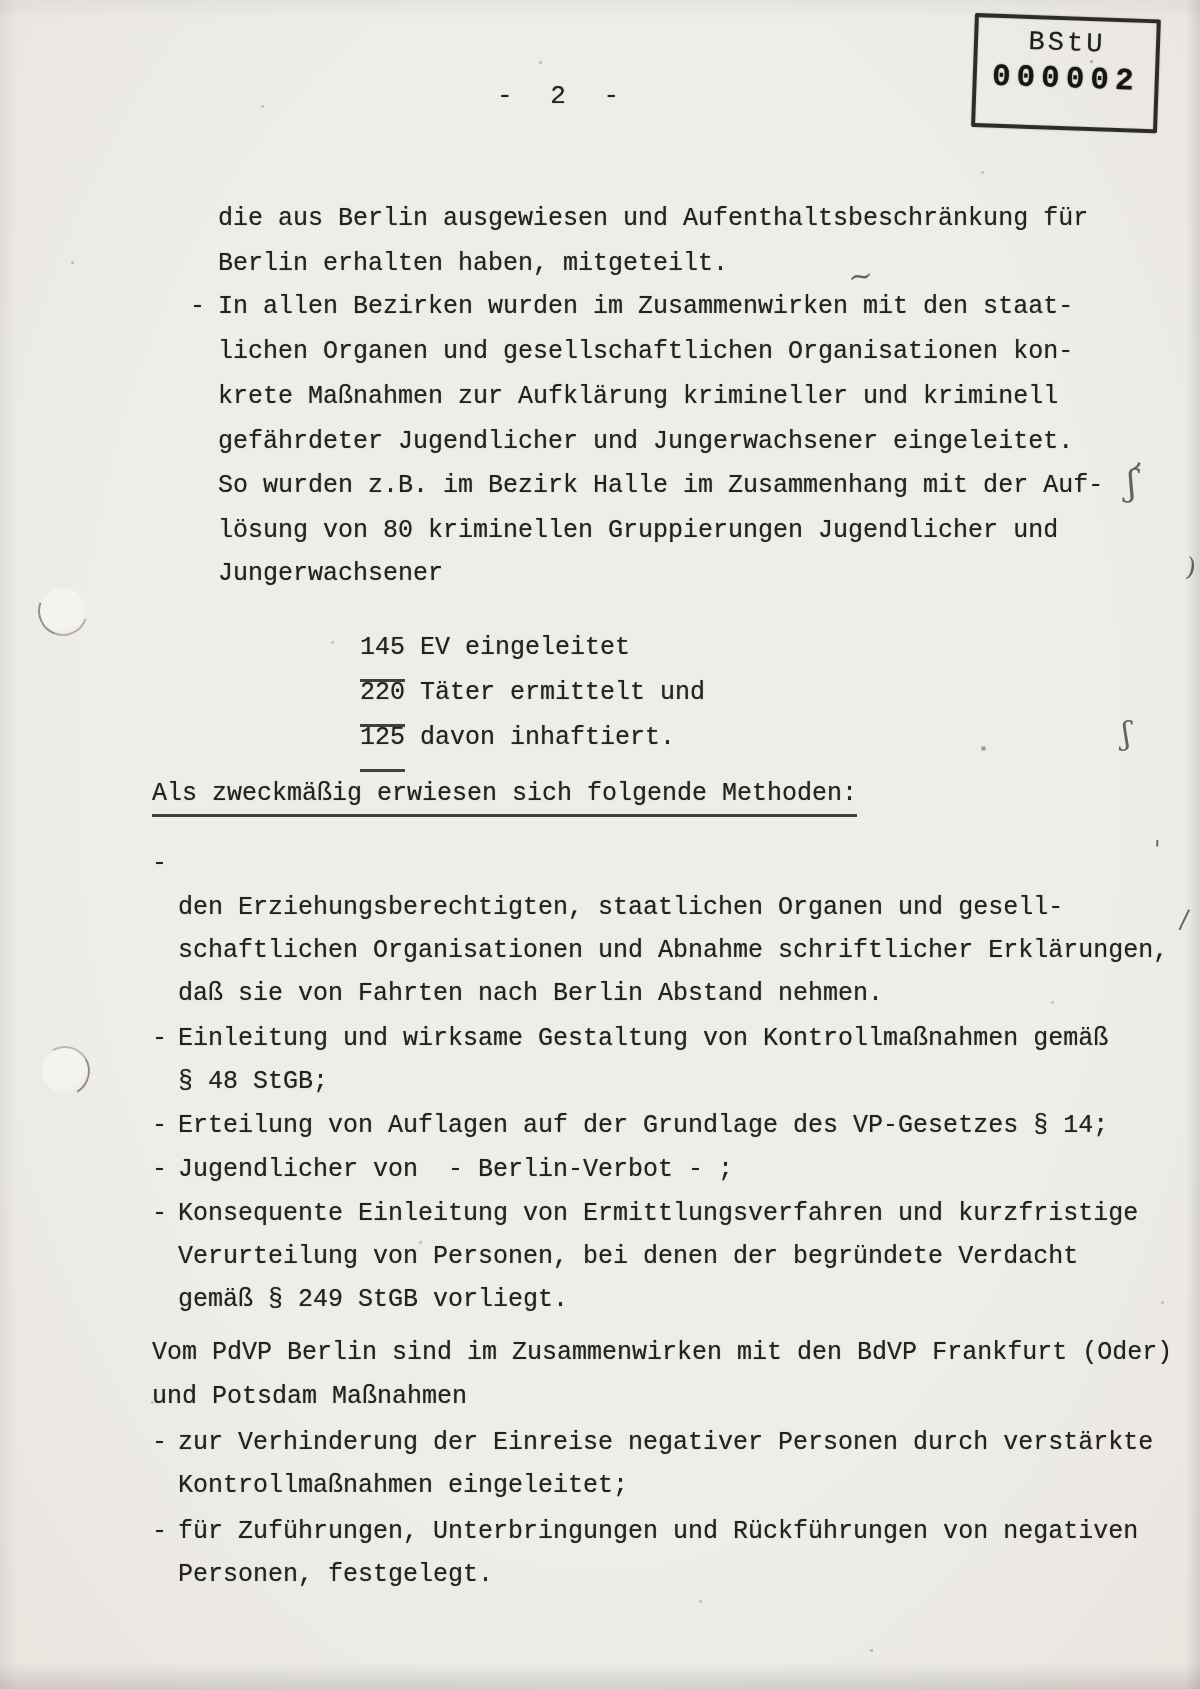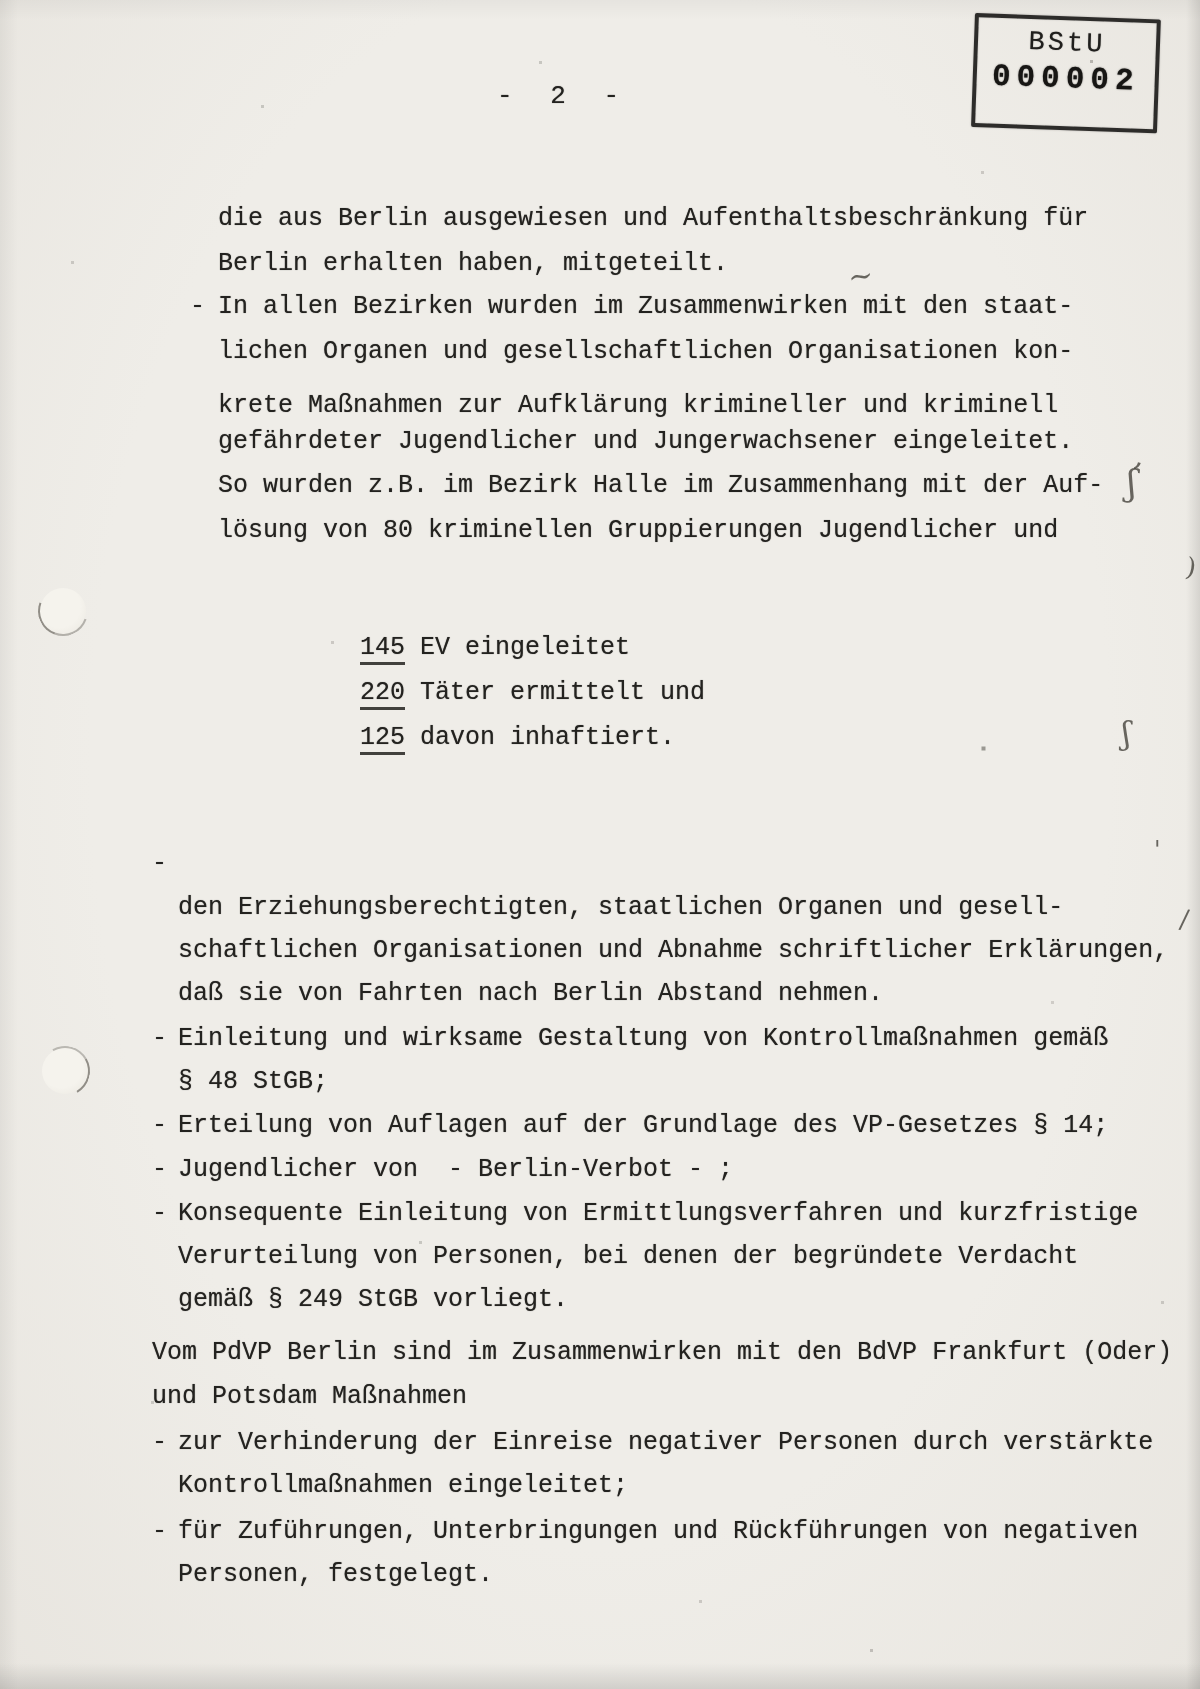--- a/index.html
+++ b/index.html
@@ -19,21 +19,21 @@
   .ln{
     position:absolute;
     white-space:pre;
     font-size:25px;
     line-height:45px;
     color:#23221f;
     text-shadow:0 0 1px rgba(35,34,31,0.55);
   }
   .u{
     border-bottom:3px solid rgba(35,34,31,0.85);
-    padding-bottom:0;
+    padding-bottom:17px;
   }
   .heading .u-h{
     border-bottom:3px solid rgba(35,34,31,0.85);
     padding-bottom:6px;
   }
   .pageno{
     letter-spacing:11px;
     font-size:26px;
   }
   
@@ -126,29 +126,31 @@
 
   <div class="hole h1" style="left:40px;top:588px"></div>
   <div class="hole h2" style="left:42px;top:1048px"></div>
 
   <div class="ln" style="left:218px;top:196px">die aus Berlin ausgewiesen und Aufenthaltsbeschränkung für</div>
   <div class="ln" style="left:218px;top:241px">Berlin erhalten haben, mitgeteilt.</div>
 
   <div class="ln" style="left:190px;top:284px">-</div>
   <div class="ln" style="left:218px;top:284px">In allen Bezirken wurden im Zusammenwirken mit den staat-</div>
   <div class="ln" style="left:218px;top:329px">lichen Organen und gesellschaftlichen Organisationen kon-</div>
-  <div class="ln" style="left:218px;top:383px">krete Maßnahmen zur Aufklärung krimineller und kriminell</div>
+  <div class="ln" style="left:218px;top:374px">krete Maßnahmen zur Aufklärung krimineller und kriminell</div>
   <div class="ln" style="left:218px;top:419px">gefährdeter Jugendlicher und Jungerwachsener eingeleitet.</div>
   <div class="ln" style="left:218px;top:463px">So wurden z.B. im Bezirk Halle im Zusammenhang mit der Auf-</div>
   <div class="ln" style="left:218px;top:508px">lösung von 80 kriminellen Gruppierungen Jugendlicher und</div>
+  <div class="ln" style="left:218px;top:551px">Jungerwachsener</div>
 
   <div class="ln" style="left:360px;top:625px"><span class="u">145</span><span> EV eingeleitet</span></div>
   <div class="ln" style="left:360px;top:670px"><span class="u">220</span><span> Täter ermittelt und</span></div>
   <div class="ln" style="left:360px;top:715px"><span class="u">125</span><span> davon inhaftiert.</span></div>
 
+  <div class="ln heading" style="left:152px;top:771px"><span class="u-h">Als zweckmäßig erwiesen sich folgende Methoden:</span></div>
 
   <div class="ln" style="left:152px;top:841px">-</div>
   <div class="ln" style="left:178px;top:885px">den Erziehungsberechtigten, staatlichen Organen und gesell-</div>
   <div class="ln" style="left:178px;top:928px">schaftlichen Organisationen und Abnahme schriftlicher Erklärungen,</div>
   <div class="ln" style="left:178px;top:971px">daß sie von Fahrten nach Berlin Abstand nehmen.</div>
 
   <div class="ln" style="left:152px;top:1016px">-</div>
   <div class="ln" style="left:178px;top:1016px">Einleitung und wirksame Gestaltung von Kontrollmaßnahmen gemäß</div>
   <div class="ln" style="left:178px;top:1059px">§ 48 StGB;</div>
 

